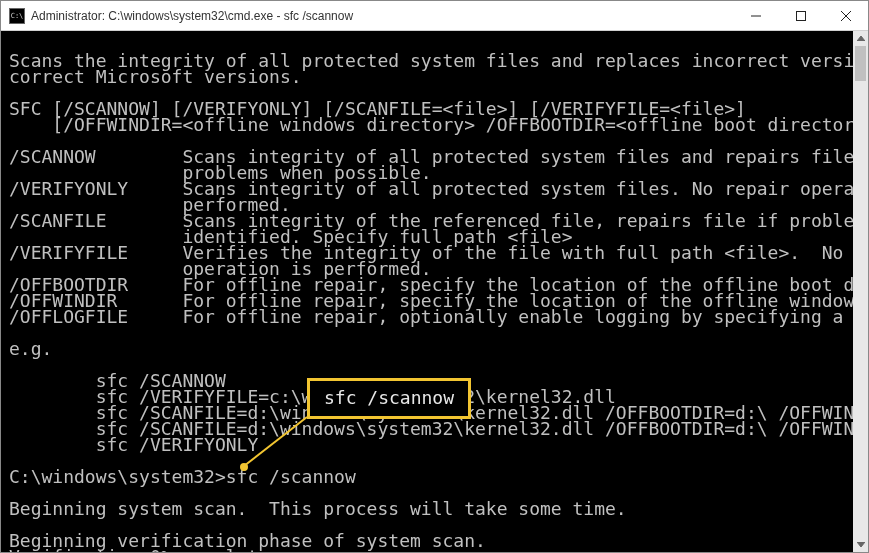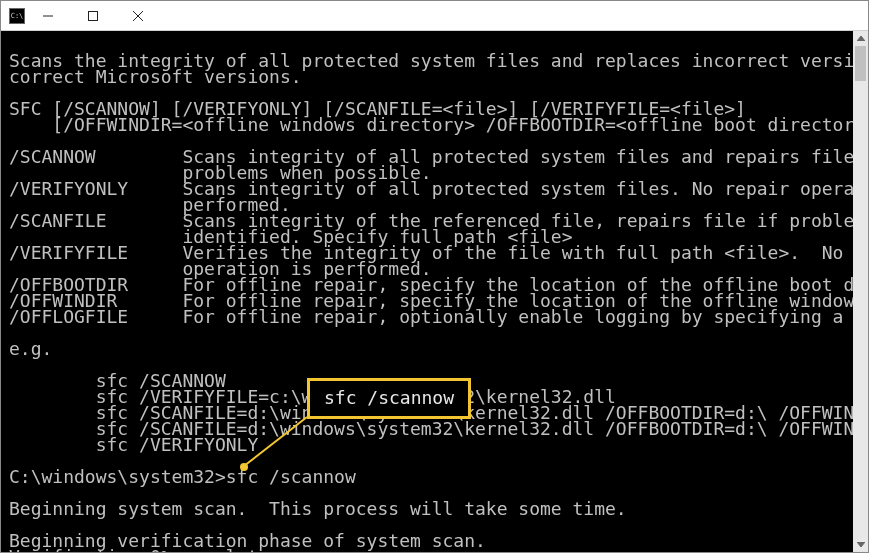--- a/index.html
+++ b/index.html
@@ -132,20 +132,21 @@
       pointer-events: none;
     }
   </style>
 </head>
 <body>
 
 <div class="titlebar">
   <div class="titlebar-icon">
     <span class="titlebar-icon-text">C:\</span>
   </div>
+  <div class="titlebar-text">Administrator: C:\windows\system32\cmd.exe - sfc   /scannow</div>
   <div class="window-controls">
     <div class="win-btn minimize">
       <svg width="10" height="10">
           <line x1="0" y1="5" x2="10" y2="5"></line>
         </svg>
     </div>
     <div class="win-btn maximize">
       <svg width="10" height="10">
           <rect x="0.5" y="0.5" width="9" height="9"></rect>
         </svg>

